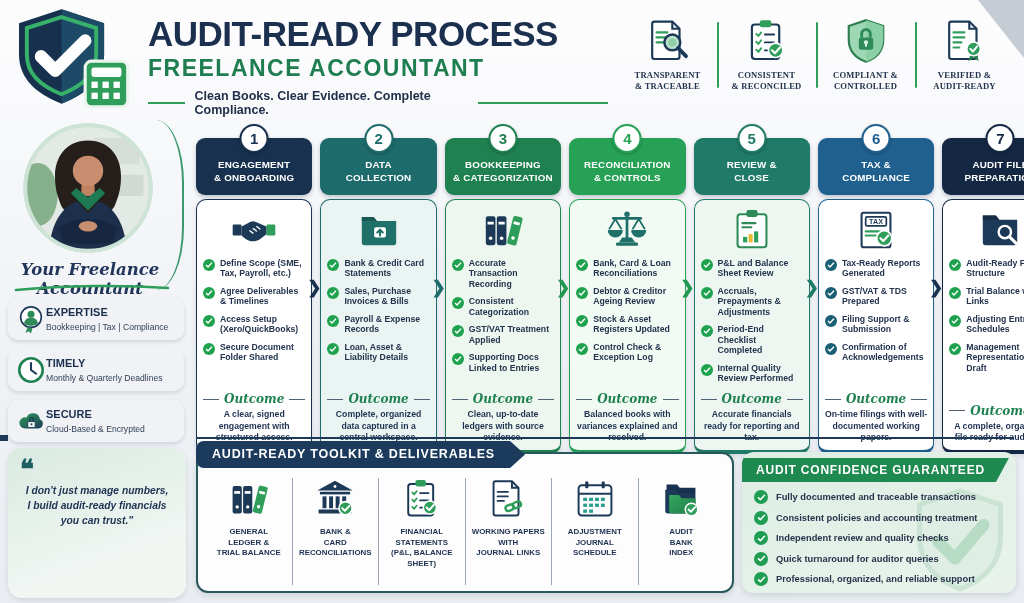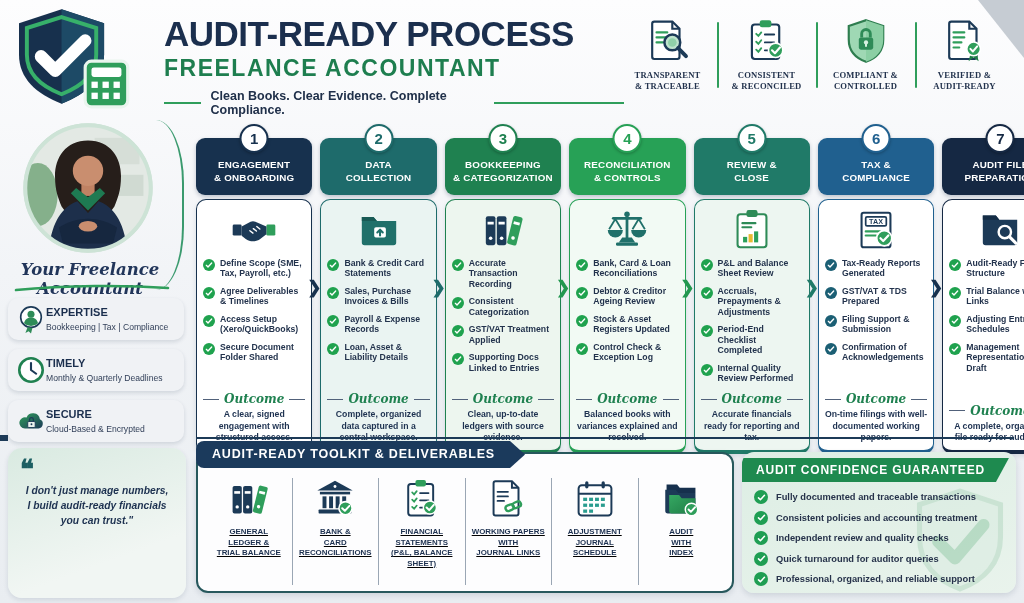--- a/index.html
+++ b/index.html
@@ -7,21 +7,21 @@
   body { font-family:"Liberation Sans", sans-serif; }
   .page { position:relative; width:1024px; height:603px; overflow:hidden;
           background:linear-gradient(180deg,#fdfdfe 0%,#f2f4f7 45%,#e9edf1 100%); }
 
   
   .top { position:absolute; left:0; top:0; width:1024px; height:120px; }
   .corner { position:absolute; right:0; top:0; width:46px; height:58px;
             background:#c6ccd3; clip-path:polygon(0 0,100% 0,100% 100%); }
   .logo { position:absolute; left:12px; top:6px; width:118px; height:104px; }
   .logo svg { width:100%; height:100%; }
-  .titles { position:absolute; left:164px; top:14px; width:460px; }
+  .titles { position:absolute; left:148px; top:14px; width:460px; }
   .title { font-size:35px; font-weight:bold; letter-spacing:-.5px; color:#1b2f4e; }
   .subtitle { font-size:23px; font-weight:bold; letter-spacing:1.5px; color:#1e7e4f; margin-top:1px; }
   .tagline-row { display:flex; align-items:center; gap:10px; margin-top:7px; }
   .tag-dash { height:2px; background:#2f9e5b; }
   .tag-dash.l { width:42px; } .tag-dash.r { width:150px; }
   .tagline { font-size:12.5px; font-weight:bold; color:#20304a; }
   .hbadges { position:absolute; right:10px; top:16px; display:flex;font-family:Liberation Serif, serif; }
   .hbadge { position:relative; width:99px; padding:2px 6px 0;
             display:flex; flex-direction:column; align-items:center; }
   .hbadge + .hbadge::before { content:""; position:absolute; left:0; top:6px;
@@ -94,21 +94,21 @@
   .step:last-child .chevron { display:none; }
 
   
   .bottom-line { position:absolute; left:196px; top:437px; width:818px; height:2px;
                  background:#1c3a57; }
   .bottom-line-stub { position:absolute; left:0; top:435px; width:8px; height:6px;
                  background:#1c3a57; }
 
   .toolkit { position:absolute; left:196px; top:452px; width:538px; height:141px;
              background:#fdfdfe; border:2px solid #27585c; border-radius:12px;
-             box-shadow:0 2px 6px rgba(20,40,70,.15);text-decoration:underline; }
+             box-shadow:0 2px 6px rgba(20,40,70,.15); }
   .toolkit-banner { position:absolute; left:-2px; top:-13px; height:27px;
              background:#1b3a5c; color:#fff; font-size:12.5px; font-weight:bold;
              letter-spacing:.8px; line-height:27px; padding:0 30px 0 16px;
              border-radius:8px 0 0 8px;
              clip-path:polygon(0 0,calc(100% - 15px) 0,100% 50%,calc(100% - 15px) 100%,0 100%); }
   .toolkit-items { display:flex; height:100%; padding:24px 8px 6px; }
   .toolkit-item { flex:1; display:flex; flex-direction:column; align-items:center; padding:0 3px; }
   .toolkit-item + .toolkit-item { border-left:1.5px solid #9aa6b4; }
   .toolkit-item svg { width:42px; height:42px; }
   .toolkit-label { margin-top:7px; font-size:7.9px; font-weight:bold; color:#1d3150;
@@ -888,21 +888,21 @@
           <div class="toolkit-label">ADJUSTMENT
 JOURNAL
 SCHEDULE</div>
         </div>
 
         <div class="toolkit-item">
           <svg>
             <use href="#icon-folders-check"></use>
           </svg>
           <div class="toolkit-label">AUDIT
-WITH
+BANK
 INDEX</div>
         </div>
 
     </div>
   </section>
 
   <section class="guarantee">
     <div class="guarantee-banner">AUDIT CONFIDENCE GUARANTEED</div>
     <svg class="g-watermark">
         <use href="#icon-shield-watermark"></use>

